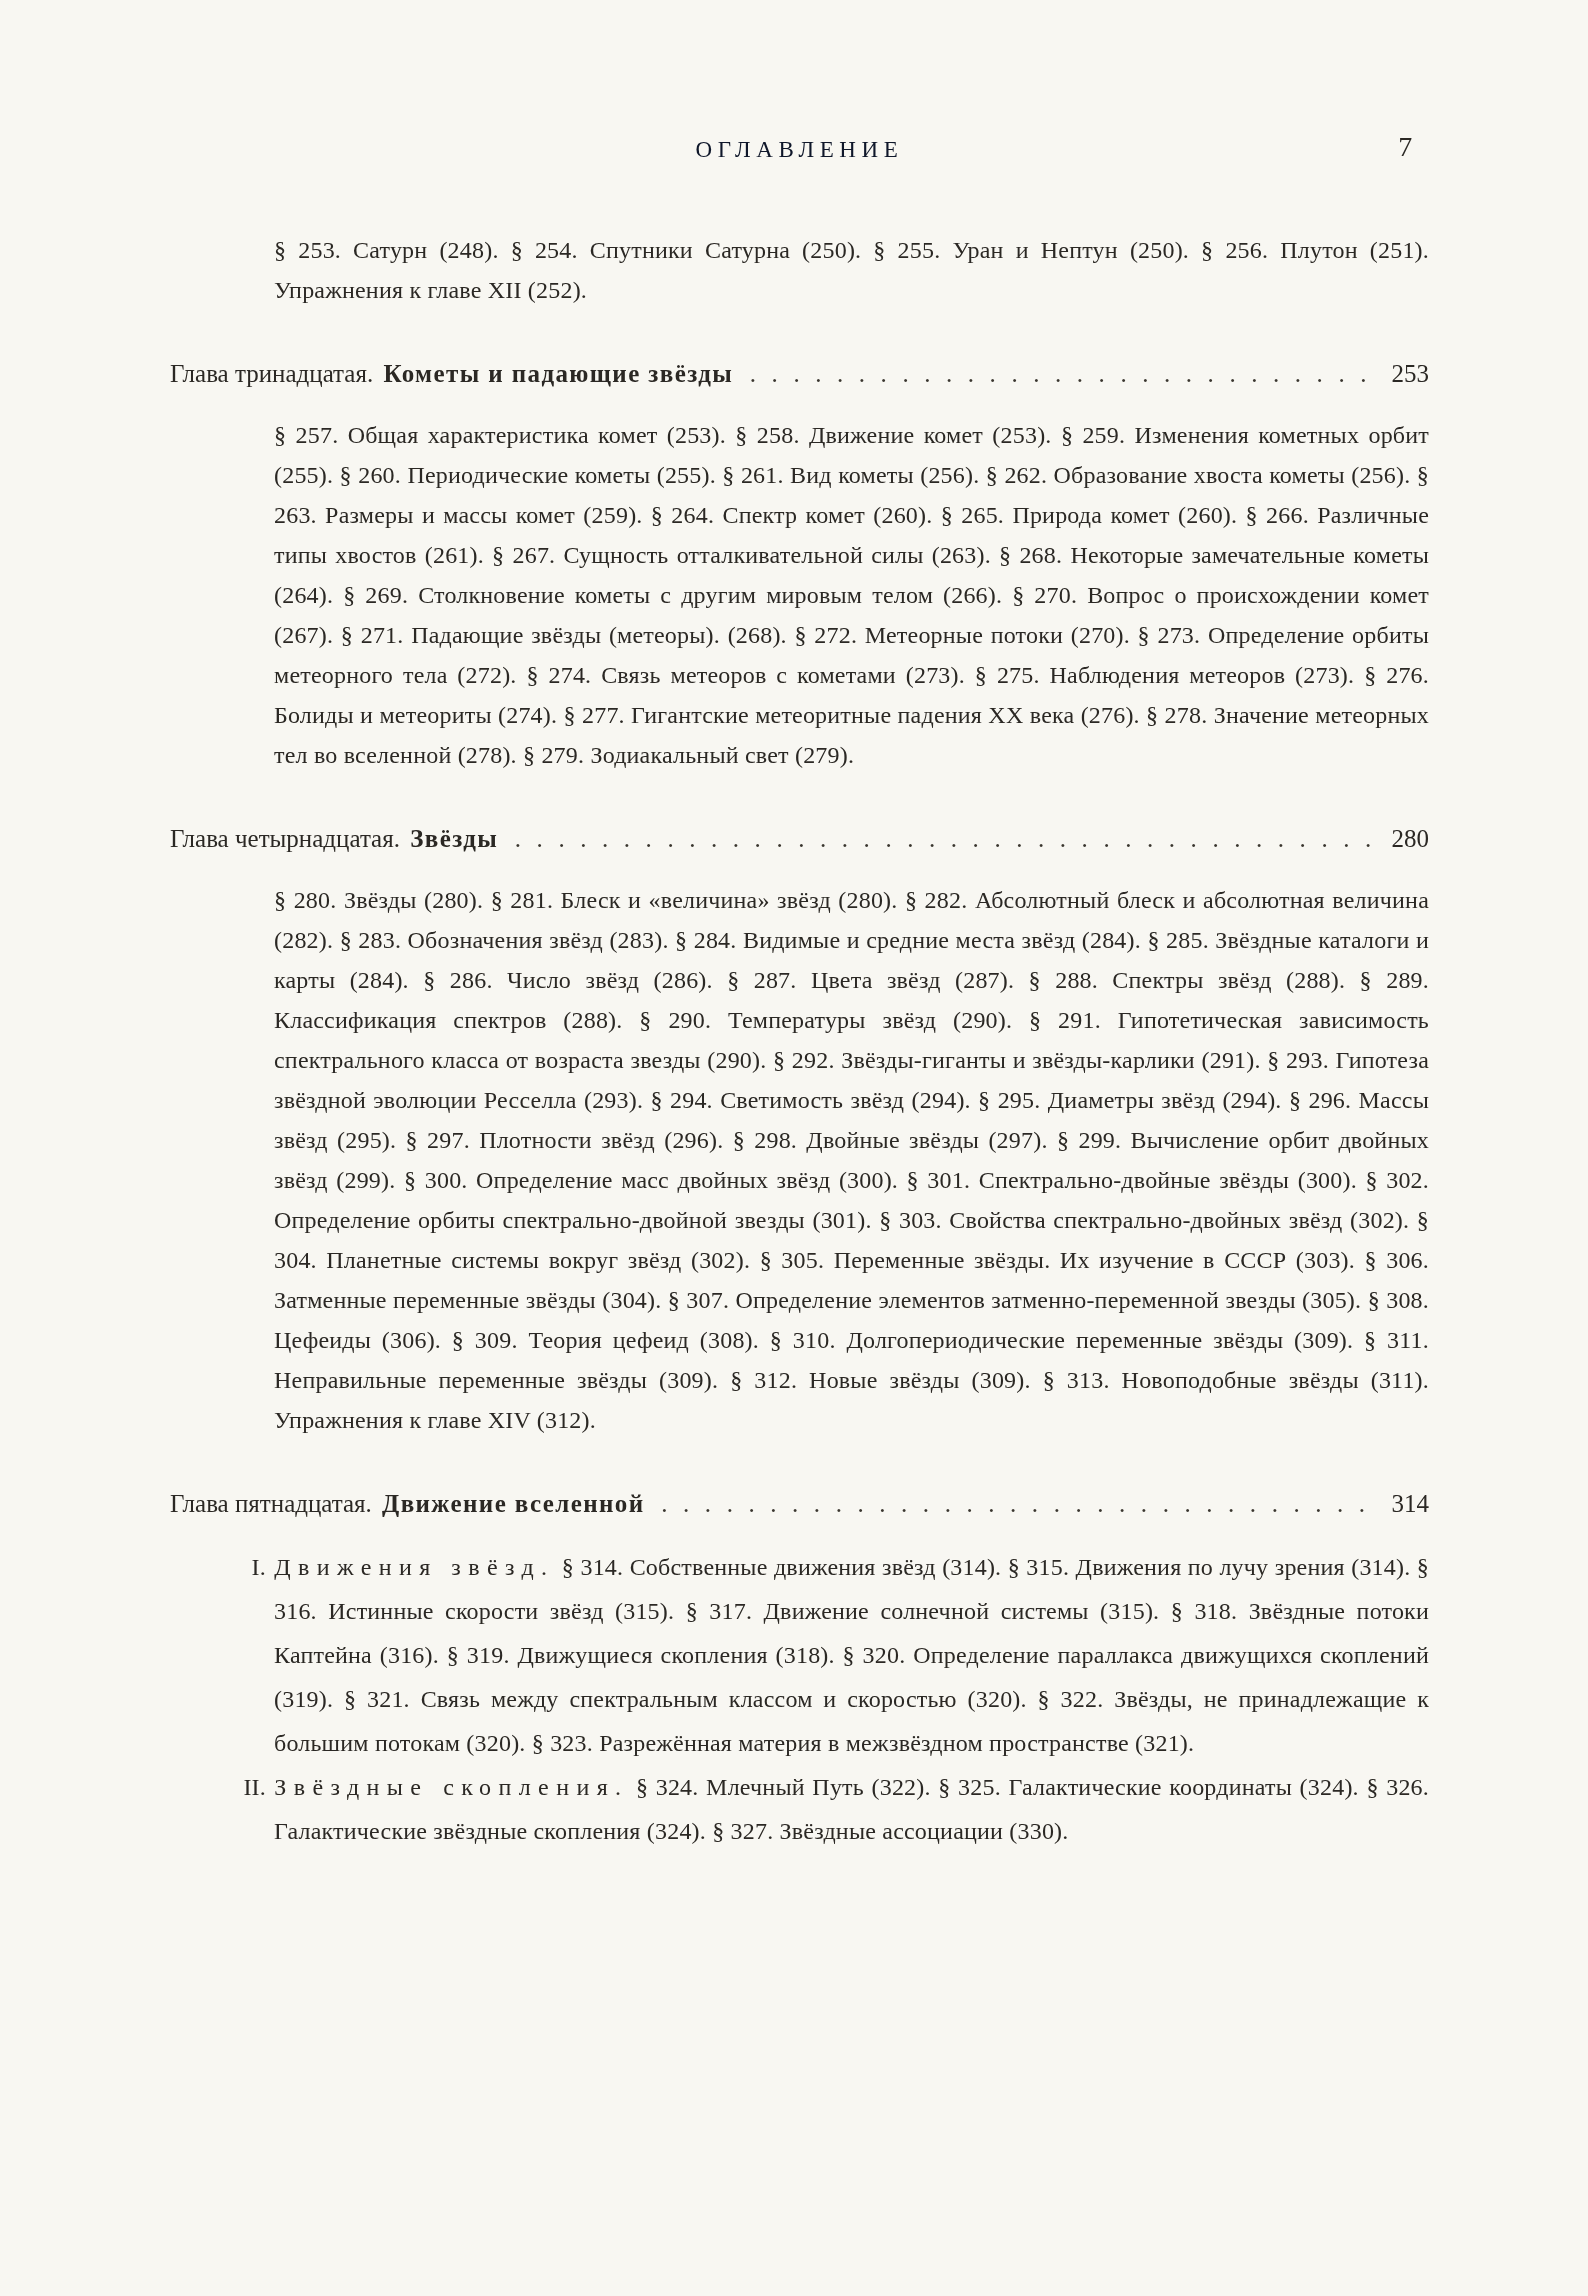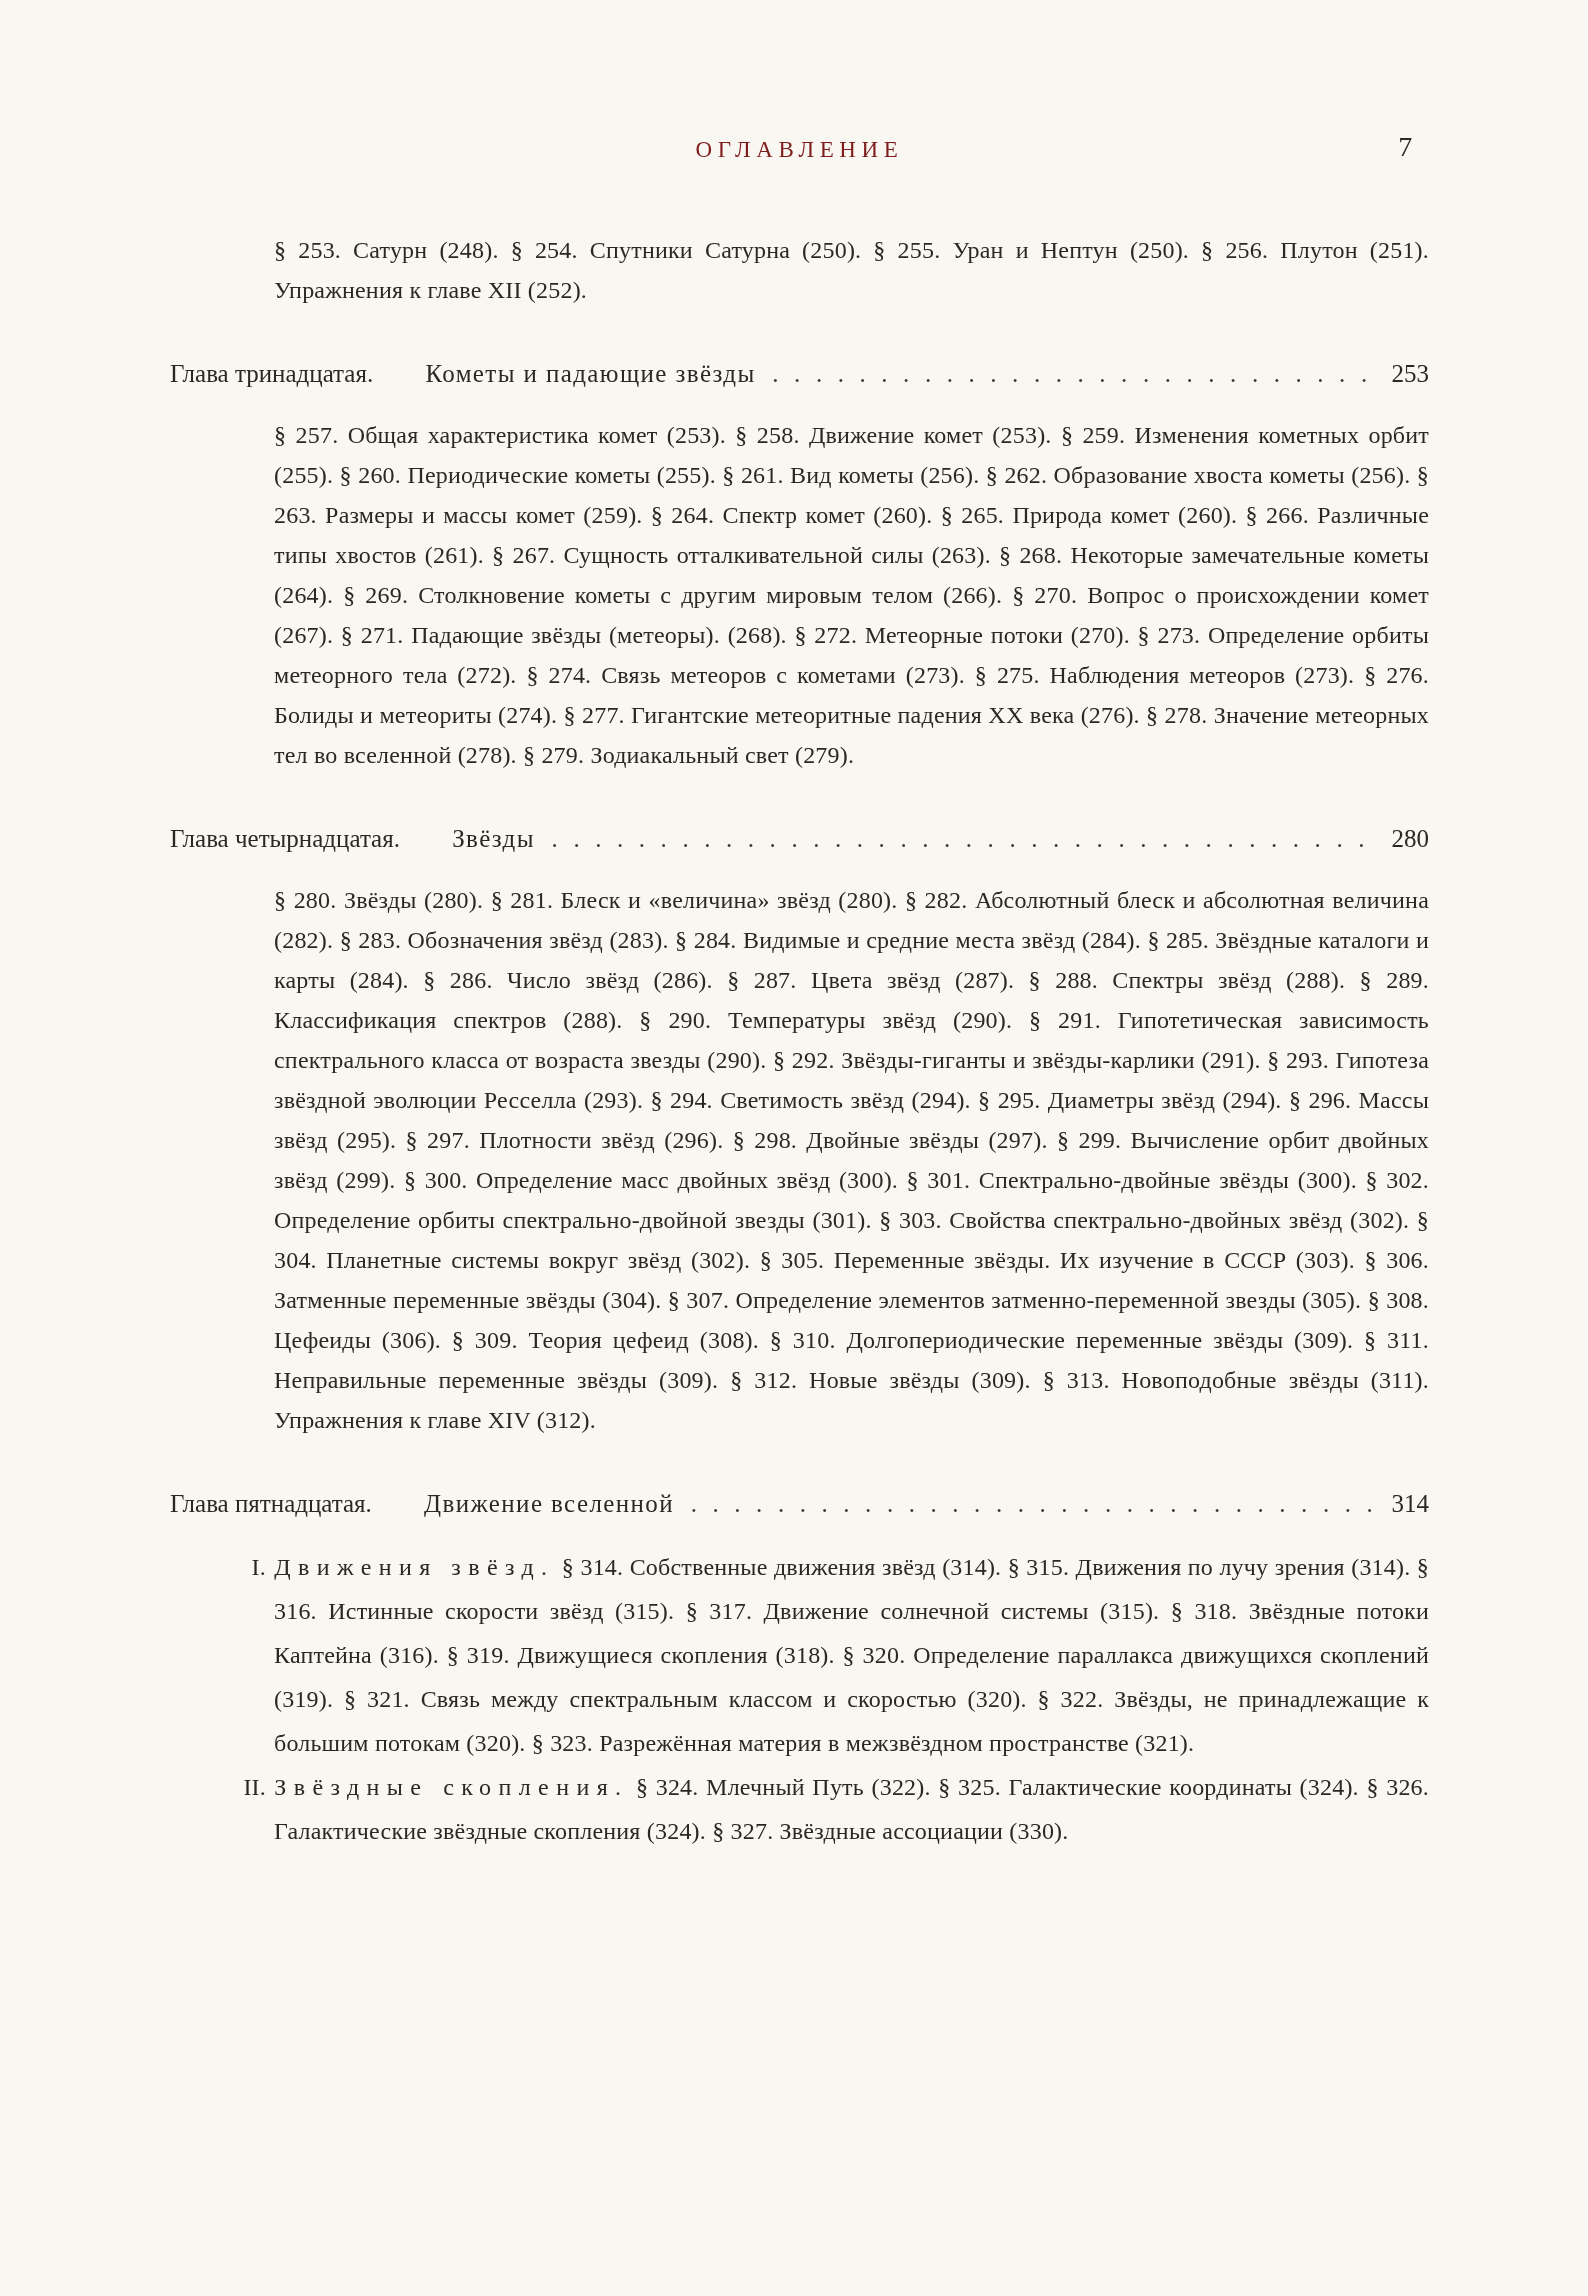--- a/index.html
+++ b/index.html
@@ -28,21 +28,21 @@
     height: 39px;
     margin-bottom: 54px;
   }
   .running-head .head-title {
     position: absolute;
     left: 50%;
     transform: translateX(-50%);
     top: 0;
     font-size: 23px;
     letter-spacing: 5.6px;
-    color: #7f1d1d;
+    color: #0f172a;
   }
   .running-head .head-pagenum {
     position: absolute;
     right: 16.7px;
     top: -5.6px;
     font-size: 28px;
   }
   
   .para {
     margin: 0 0 0 104px;
@@ -57,23 +57,22 @@
     align-items: baseline;
     font-size: 25px;
     line-height: 32px;
     margin: 48px 0 25px 0;
     white-space: nowrap;
   }
   .chapter .prefix {
     margin-right: 10.2px;
   }
   .chapter .title {
-    font-weight: normal;
+    font-weight: bold;
     letter-spacing: 1.4px;
-    margin-left: 42px;
   }
   .leader {
     flex: 1;
     overflow: hidden;
     white-space: nowrap;
     margin: 0 15px 0 16.7px;
     word-spacing: 9.3px;
     color: #3a362f;
   }
   .chapter .pageno {

